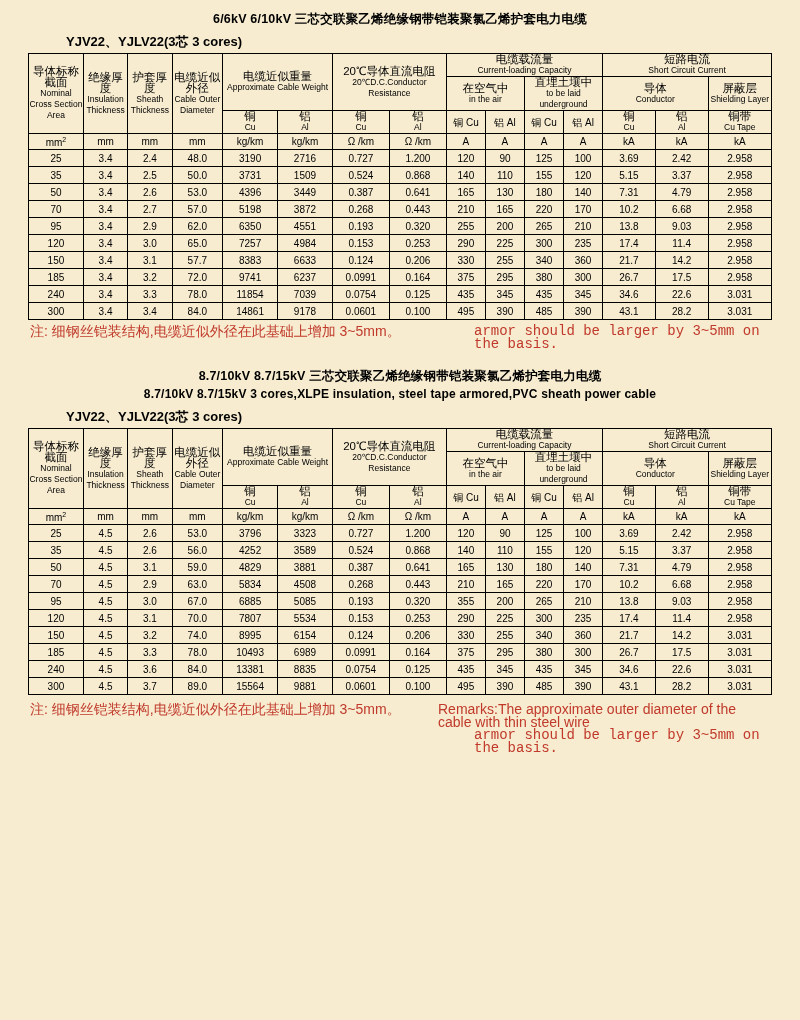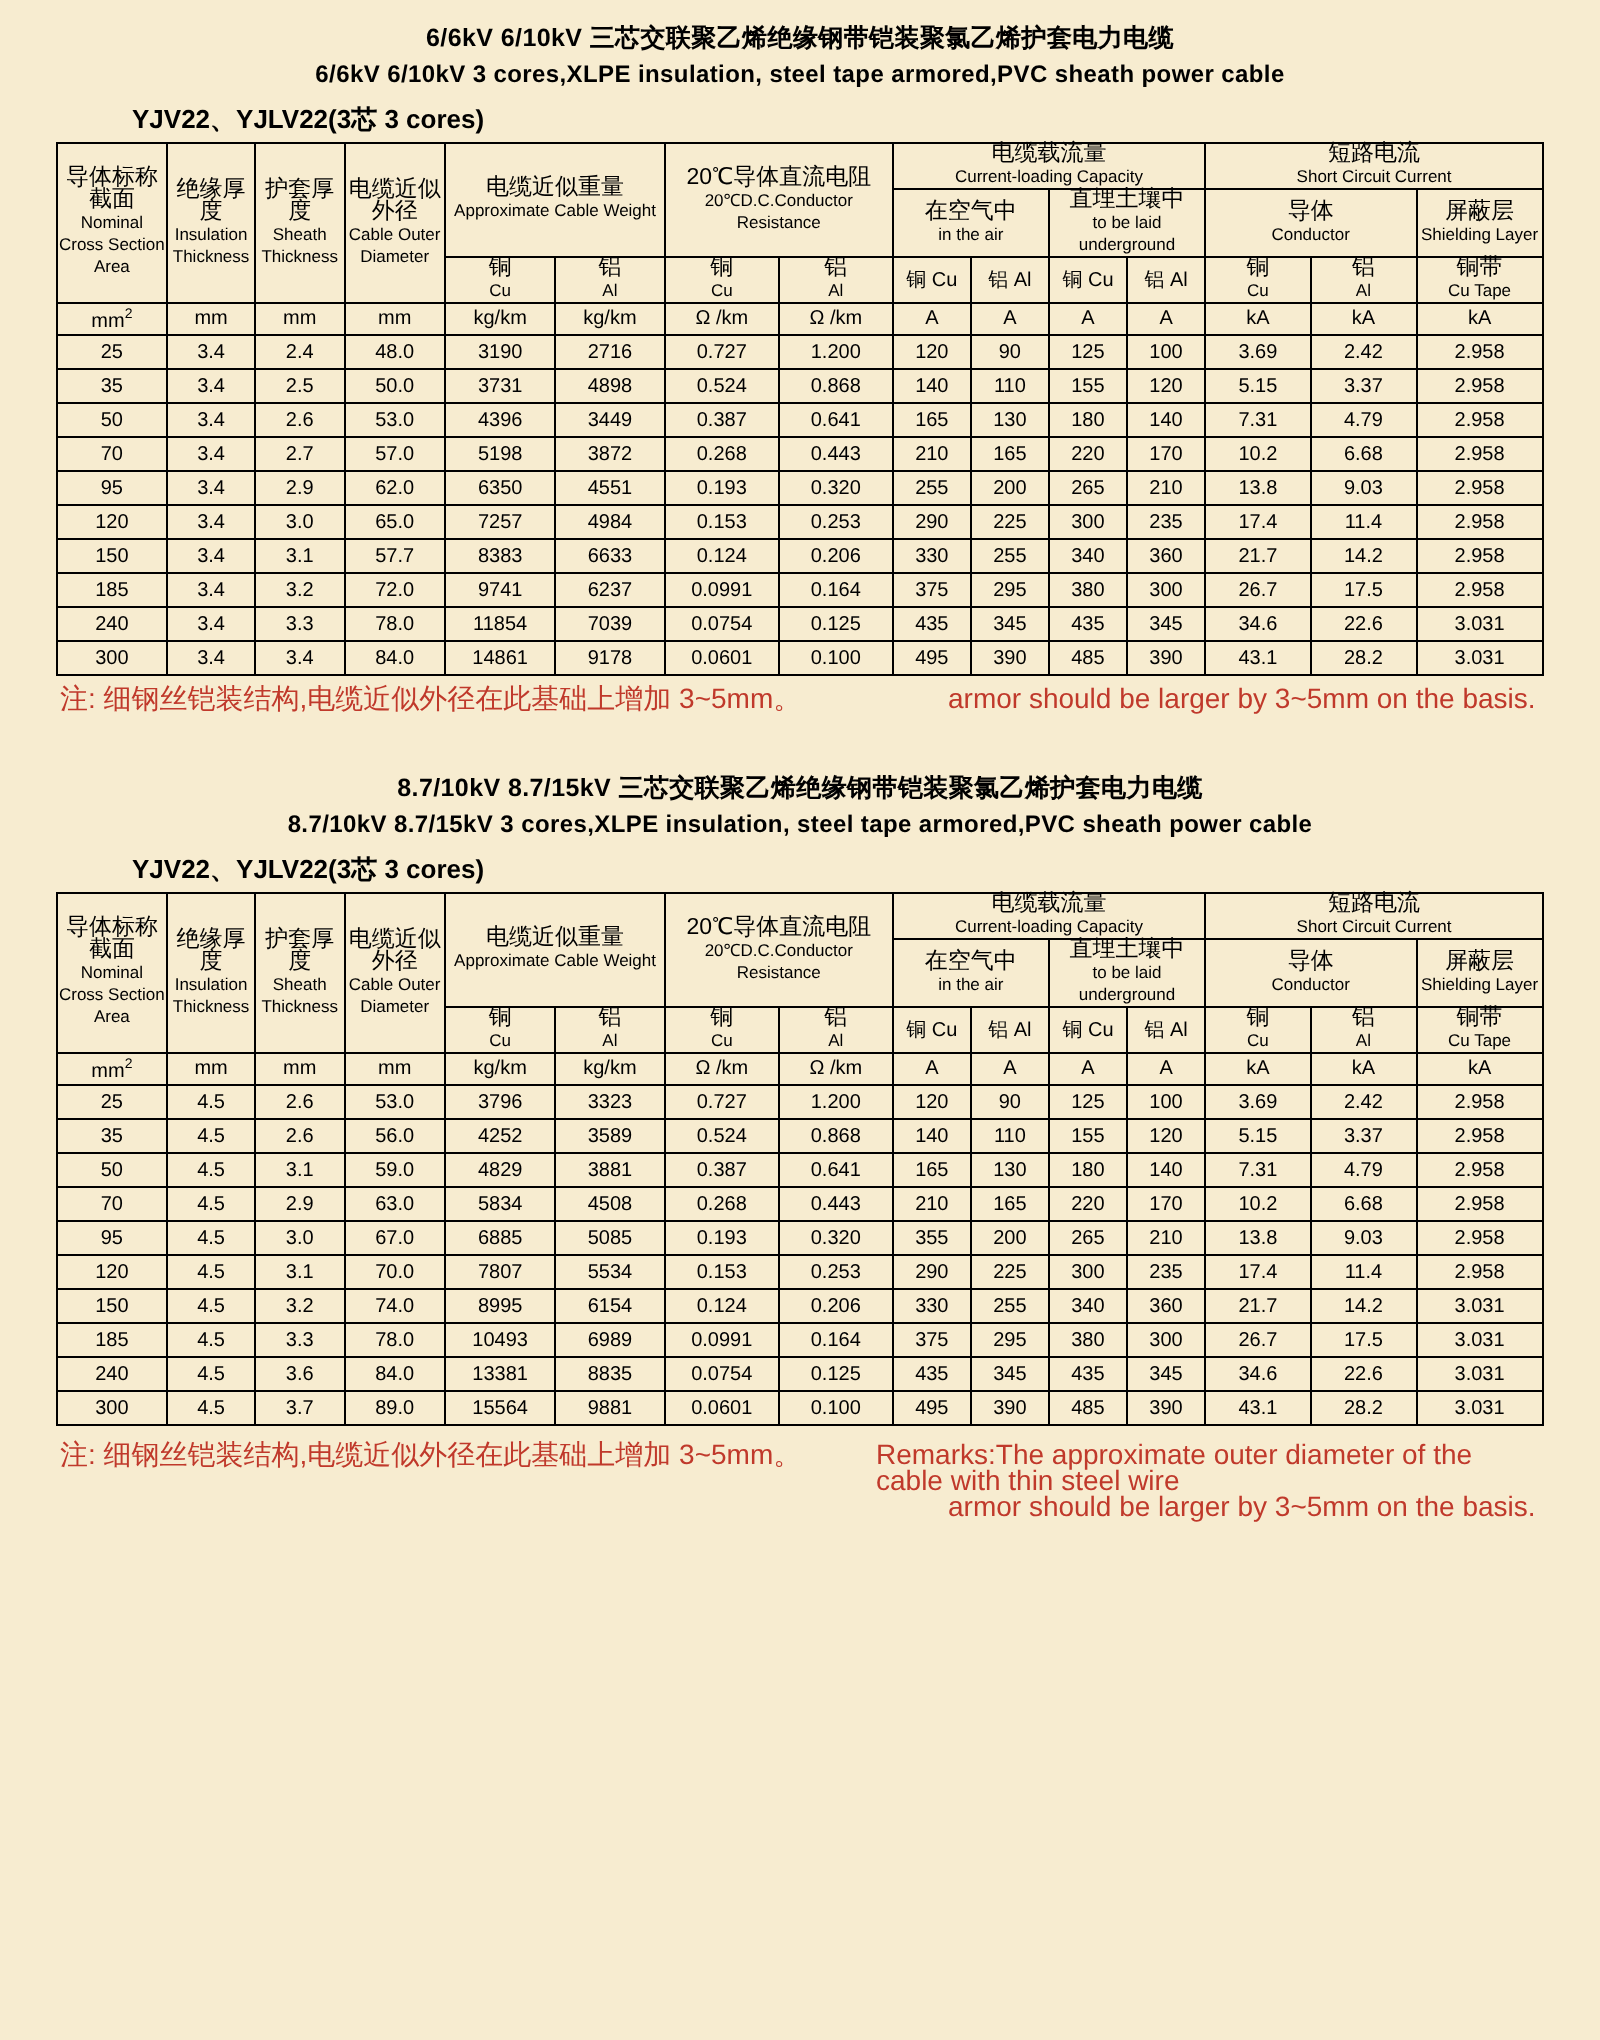--- a/index.html
+++ b/index.html
@@ -58,34 +58,33 @@
   .note {
     margin-top: 5px;
     font-size: 14px;
     color: #c0392b;
     line-height: 13px;
     position: relative;
     min-height: 28px;
   }
   .note .cn { position: absolute; left: 12px; top: 0; }
   .note .en { position: absolute; left: 420px; top: 0; width: 330px; }
-  .note .en .l2 { display: block; margin-left: 36px; }
+  .note .en .l2 { display: block; margin-left: 36px; font-family: Liberation Mono, monospace; }
   .group-cn { display: block; }
   .group-en { display: block; font-size: 8.5px; }
   .sub2 { font-size: 9.5px; }
   sup { font-size: 7px; }
 </style>
 </head>
 <body>
 
 <div class="page">
 
   <div class="section">
     <div class="sec-title">6/6kV 6/10kV 三芯交联聚乙烯绝缘钢带铠装聚氯乙烯护套电力电缆</div>
-    <div class="sec-title en">6/6kV 6/10kV 3 cores,XLPE insulation, steel tape armored,PVC sheath power cable</div>
     <div class="model-line">YJV22、YJLV22(3芯  3 cores)</div>
 
     <table class="cable">
       <colgroup>
         <col style="width:52px">
           <col style="width:42px">
           <col style="width:42px">
           <col style="width:48px">
         <col style="width:52px">
           <col style="width:52px">
@@ -221,21 +220,21 @@
             <td>3.69</td>
             <td>2.42</td>
             <td>2.958</td>
           </tr>
         <tr class="data-row">
             <td>35</td>
             <td>3.4</td>
             <td>2.5</td>
             <td>50.0</td>
             <td>3731</td>
-            <td>4898</td>
+            <td>1509</td>
             <td>0.524</td>
             <td>0.868</td>
             <td>140</td>
             <td>110</td>
             <td>155</td>
             <td>120</td>
             <td>5.15</td>
             <td>3.37</td>
             <td>2.958</td>
           </tr>

